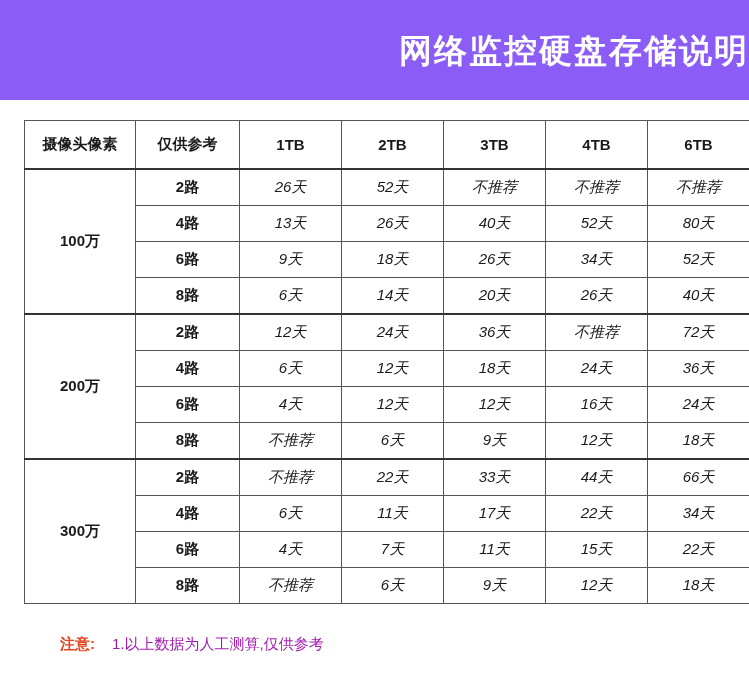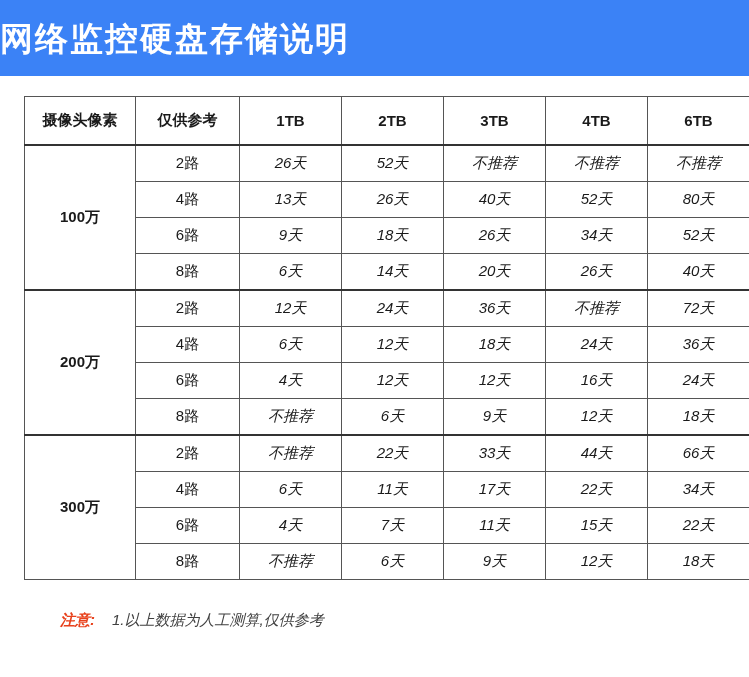--- a/index.html
+++ b/index.html
@@ -14,25 +14,25 @@
     color: #1a1a1a;
     overflow: hidden;
   }
   .page {
     position: relative;
     width: 749px;
     height: 677px;
     box-sizing: border-box;
   }
   .banner {
-    height: 76px;
-    background: #3b82f6;
+    height: 100px;
+    background: #8b5cf6;
     display: flex;
     align-items: center;
-    justify-content: flex-start;
+    justify-content: flex-end;
   }
   .banner-title {
     color: #ffffff;
     font-size: 33px;
     font-weight: bold;
     letter-spacing: 2px;
     line-height: 1;
   }
   .table-wrap {
     padding: 20px 24px 16px 24px;
@@ -74,44 +74,44 @@
     font-size: 20px;
     font-weight: bold;
     border-left: 1px solid #555555;
     border-right: 1px solid #555555;
   }
   tr.group-start td {
     border-top: 2px solid #333333;
   }
   td.channel {
     font-size: 14px;
+    font-weight: bold;
   }
   td.value {
     font-size: 15px;
     font-style: italic;
   }
   .notes {
     padding: 12px 0 0 60px;
     box-sizing: border-box;
   }
   .note-row {
     display: flex;
     align-items: flex-end;
     font-size: 15px;
     line-height: 24px;
-    font-style: italic;
   }
   .note-label {
     color: #e8411c;
     font-weight: bold;
     width: 52px;
     flex: 0 0 52px;
   }
   .note-text {
-    color: #404040;
+    color: #a21caf;
   }
   .note-row.second {
     padding-left: 52px;
   }
 </style>
 </head>
 <body>
 
 <div class="page">
 

